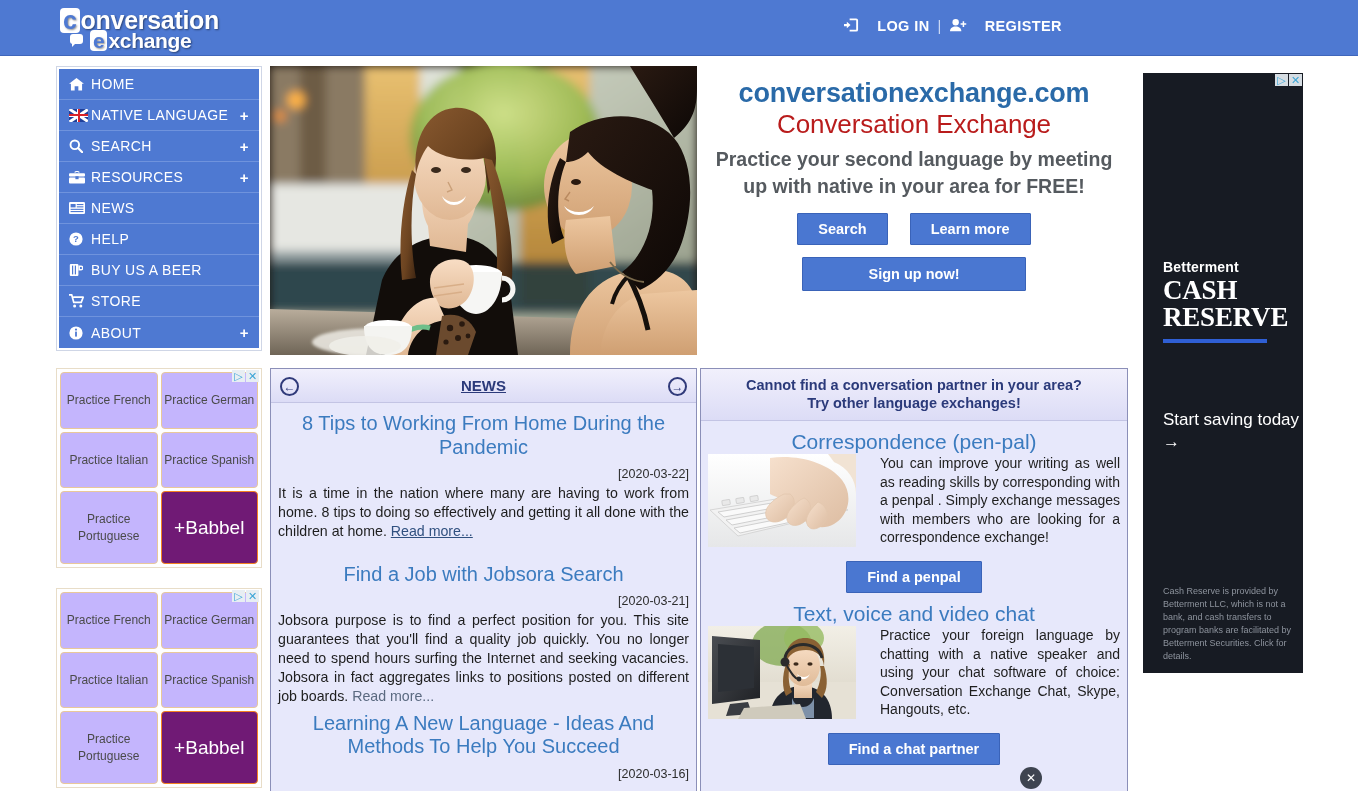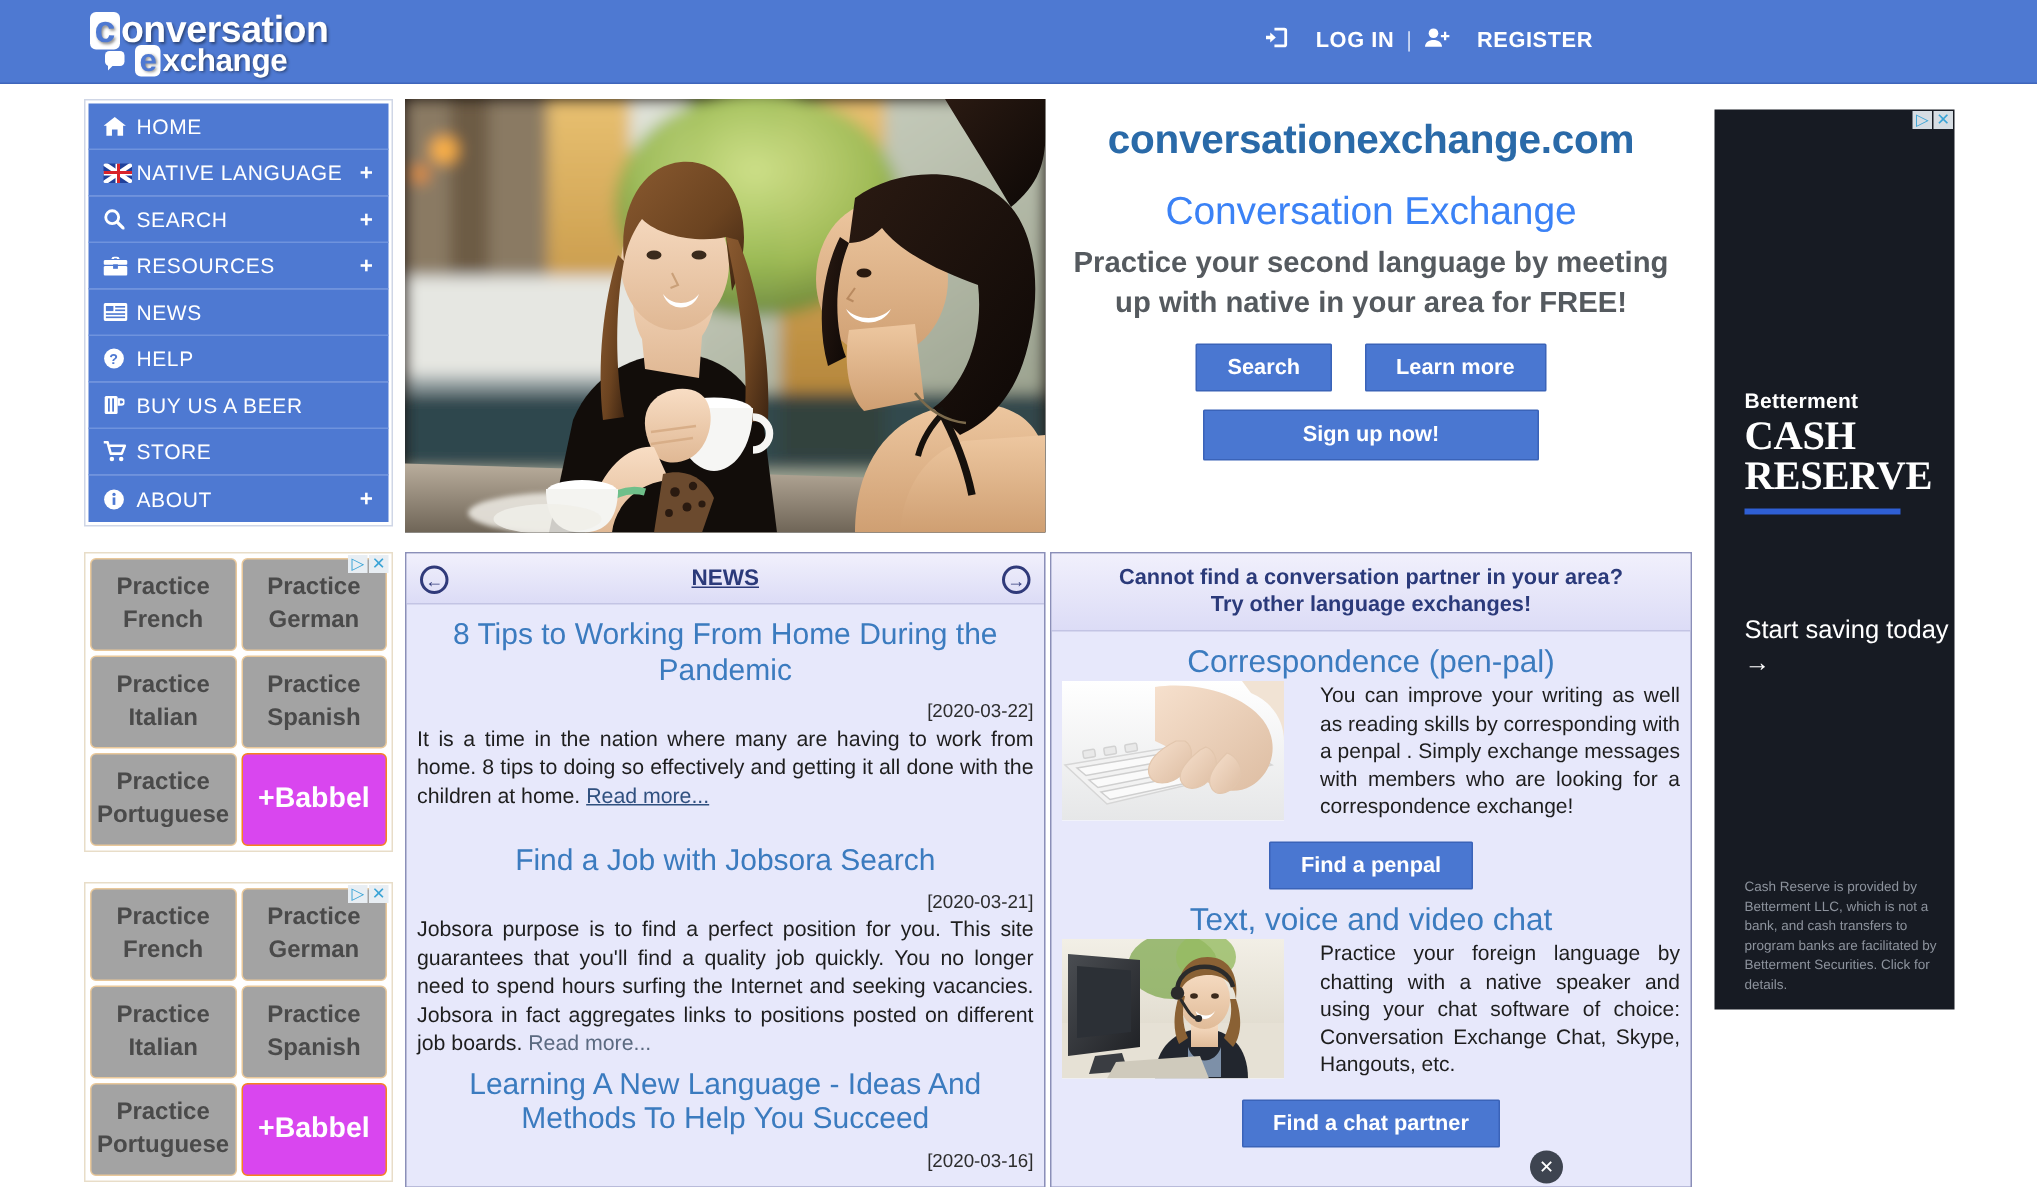--- a/index.html
+++ b/index.html
@@ -96,21 +96,21 @@
   
   .hero-photo {
     position: absolute; left: 270px; top: 66px; width: 427px; height: 289px;
     overflow: hidden; background: #1b1410;
   }
   .hero-photo svg { display:block; width: 427px; height: 289px; }
 
   
   .hero-text { position: absolute; left: 700px; top: 66px; width: 428px; text-align: center; }
   .hero-domain { color: #2a6aa8; font-size: 27px; font-weight: bold; margin-top: 12px; letter-spacing: -0.2px; }
-  .hero-title { color: #3b82f6; font-size: 26px; margin-top: 16px; letter-spacing: -0.1px; }
+  .hero-title { color: #b91c1c; font-size: 26px; margin-top: 0; letter-spacing: -0.1px; }
   .hero-sub { color: #555a5f; font-size: 19.5px; line-height: 1.37; margin-top: 6px; padding: 0 8px; font-weight: bold; }
   .hero-btns { margin-top: 14px; display:flex; justify-content:center; gap: 22px; }
   .btn {
     background: #4a77d1; color: #ffffff; border: 1px solid #3a63b8;
     font-size: 14.5px; font-weight: bold; font-family: "Liberation Sans", sans-serif;
     padding: 7px 20px; cursor: pointer; border-radius: 1px;
   }
   .btn-wide { width: 224px; margin: 12px auto 0; display:block; padding: 8px 0; }
 
   
@@ -123,29 +123,28 @@
   .ad-choices {
     position: absolute; right: 2px; top: 1px; display: flex; gap: 1px; z-index: 5;
   }
   .ad-choices span {
     font-size: 11px; color: #3aa4d6; background: #e8eef3;
     width: 13px; height: 12px; display:flex; align-items:center; justify-content:center;
     line-height: 1;
   }
   .ad-grid { display: grid; grid-template-columns: 1fr 1fr; gap: 3px; height: 100%; }
   .ad-cell {
-    border: 1px solid #e9c89a; border-radius: 4px; background: #a3a3a3;
+    border: 1px solid #e9c89a; border-radius: 4px; background: #c4b5fd;
     display: flex; align-items: center; justify-content: center;
-    text-align: center; font-size: 16px; color: #4a4a4a; line-height: 1.35;
+    text-align: center; font-size: 12px; color: #4a4a4a; line-height: 1.35;
     cursor: pointer;
-    font-weight: bold;
   }
   .ad-cell.brand {
-    background: #d946ef; border-color: #f58220; color: #ffffff;
-    font-size: 19px; font-weight: bold;
+    background: #701a75; border-color: #f58220; color: #ffffff;
+    font-size: 19px; font-weight: normal;
   }
 
   
   .panel {
     position: absolute; background: #e7e8fb; border: 1px solid #8b8fb8;
     overflow: hidden;
   }
   .panel-news { left: 270px; top: 368px; width: 427px; height: 424px; }
   .panel-other { left: 700px; top: 368px; width: 428px; height: 424px; }
 

